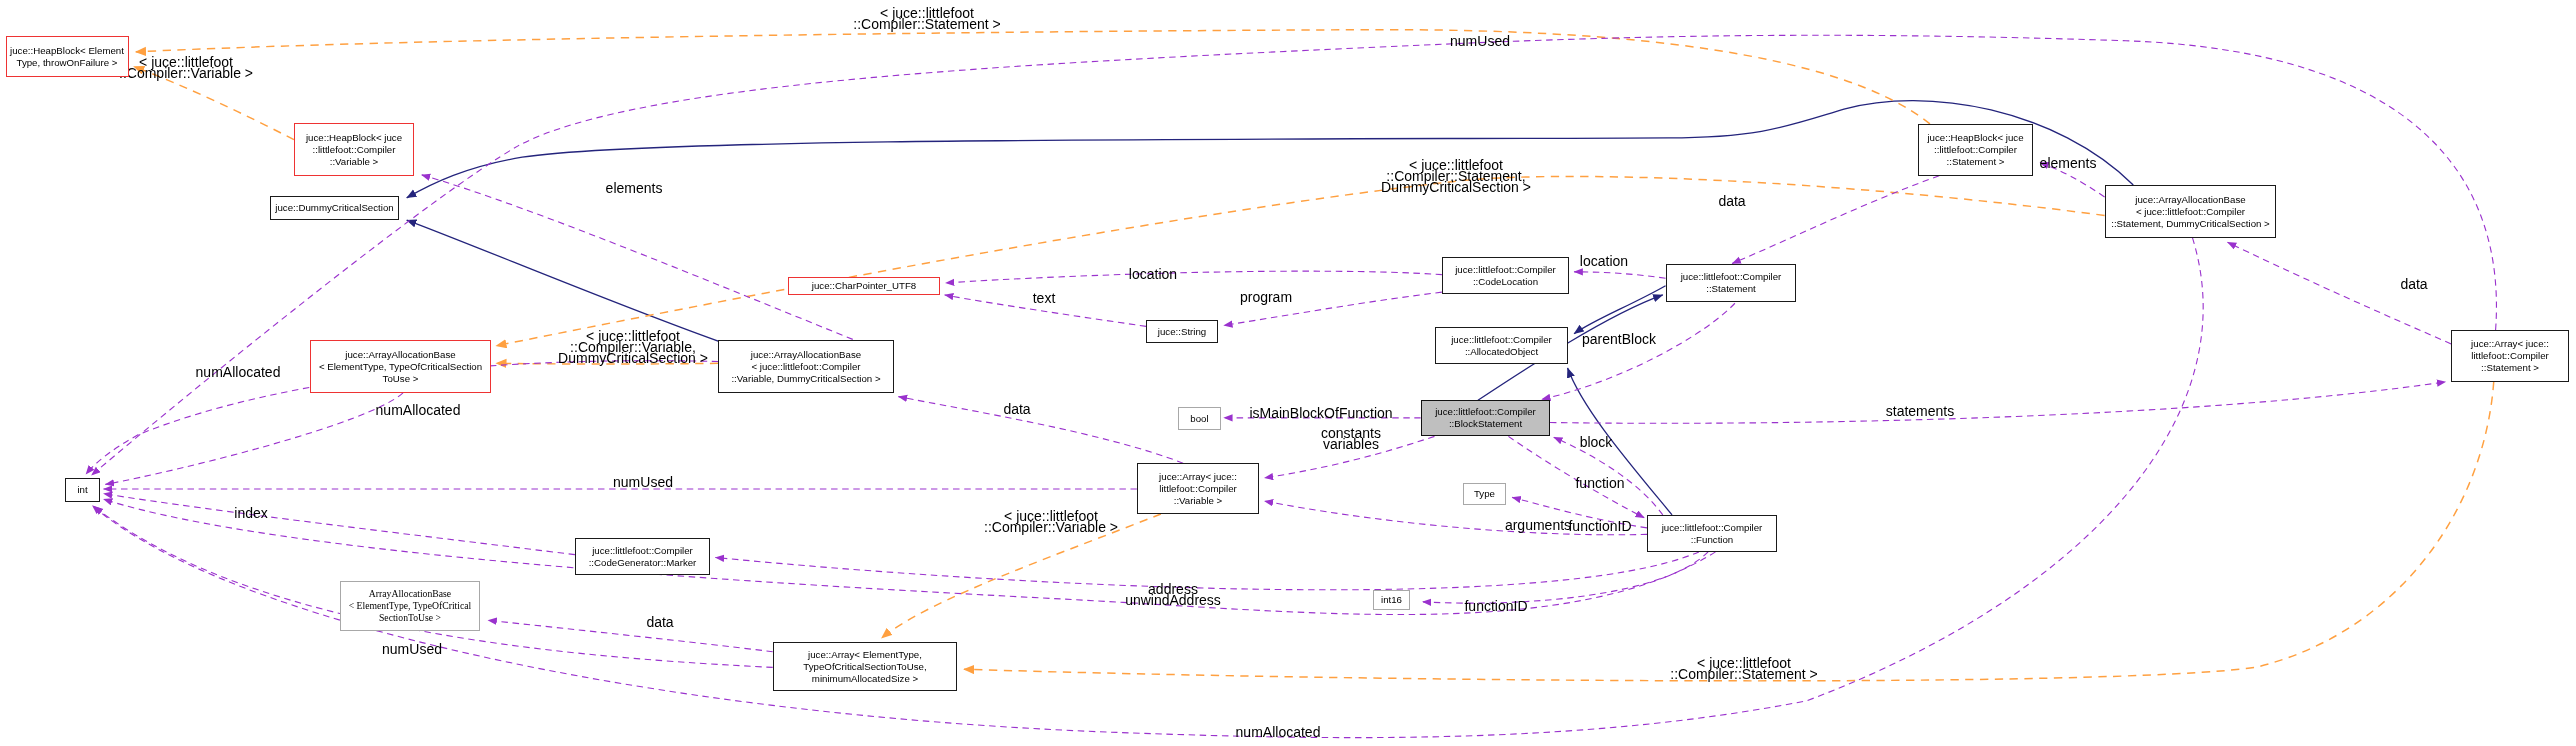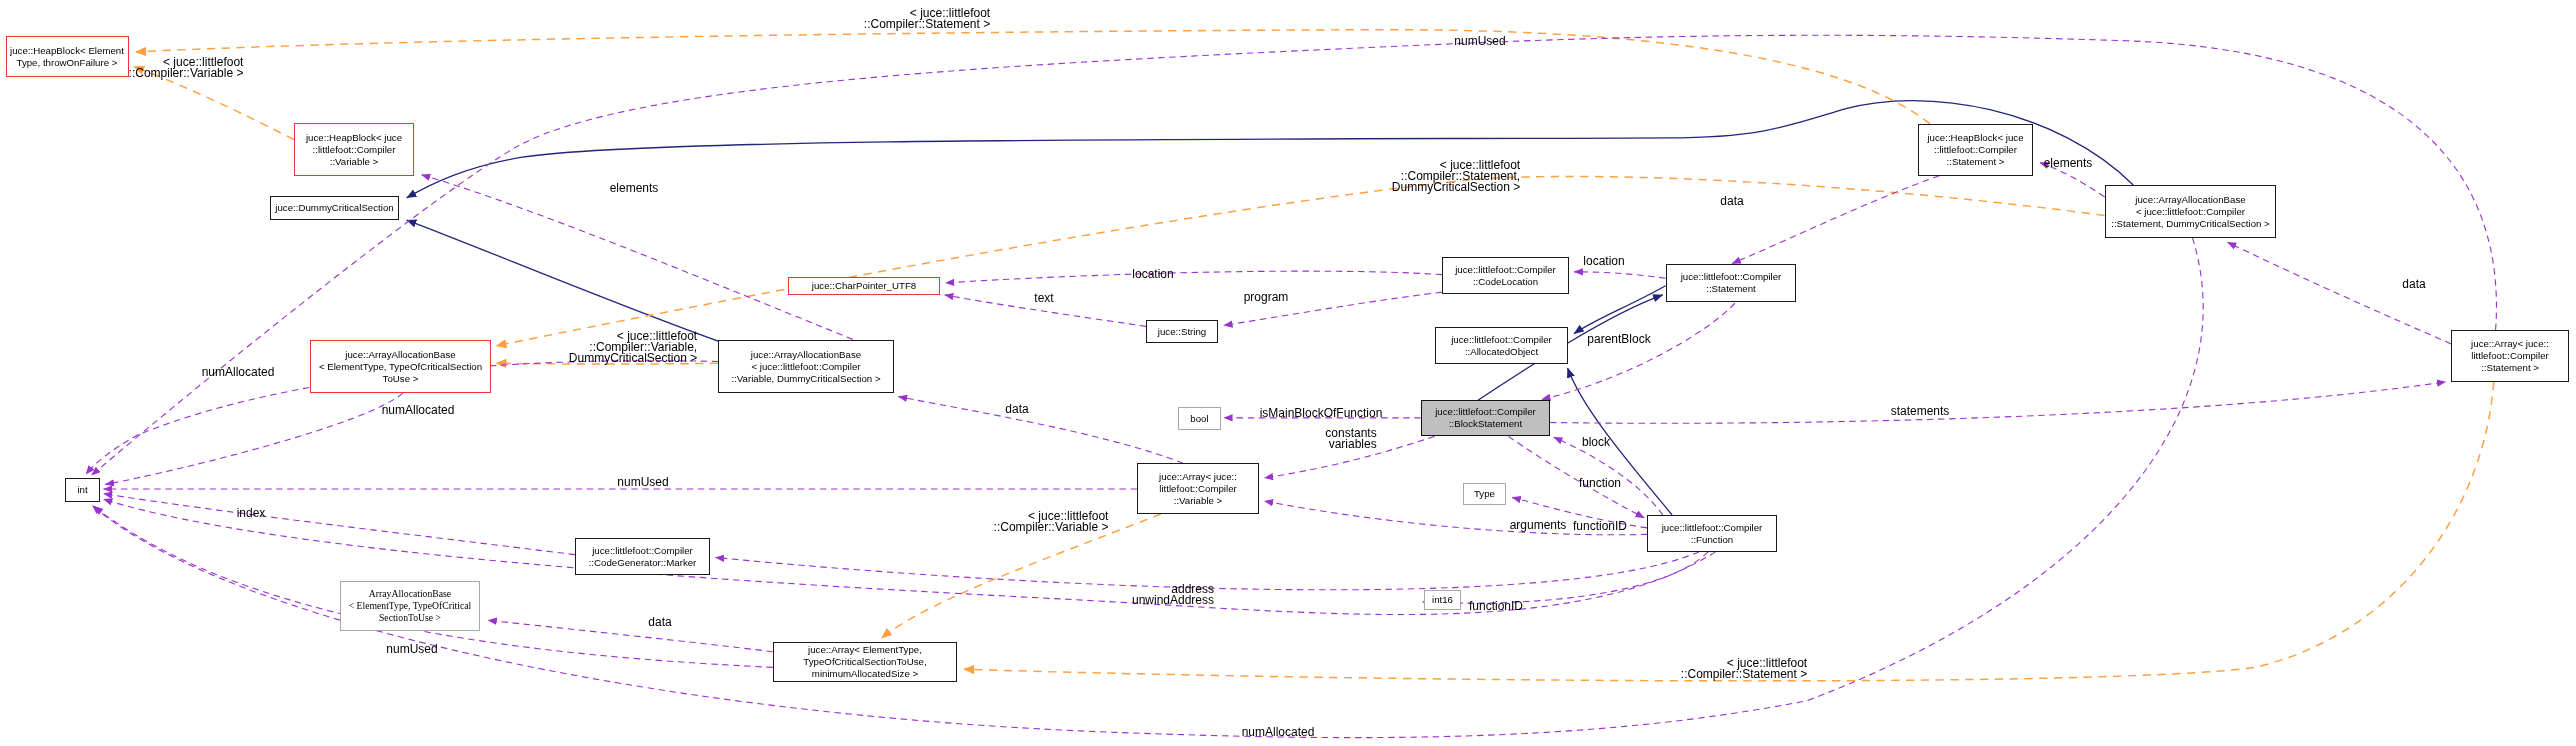--- a/index.html
+++ b/index.html
@@ -9,22 +9,22 @@
   .edge-p{fill:none;stroke:#9a32cd;stroke-width:1.2;stroke-dasharray:7 5;}
   .edge-o{fill:none;stroke:#ffa040;stroke-width:1.6;stroke-dasharray:9 7;}
   .edge-b{fill:none;stroke:#24247c;stroke-width:1.4;}
   .node{position:absolute;display:flex;align-items:center;justify-content:center;
         text-align:center;white-space:pre-line;font-size:9.7px;line-height:12px;
         color:#000;background:#fff;border:0.9px solid #1a1a1a;box-sizing:border-box;
         padding:0.9px 2.8px;cursor:pointer;}
   .node.red{border:1.5px solid #ee3333;}
   .node.subject{background:#bfbfbf;border:1.5px solid #111;cursor:default;}
   .node.muted{border:0.9px solid #a8a8a8;}
-  .edge-label{position:absolute;transform:translate(-50%,-50%);font-size:12px;
-        line-height:11px;text-align:right;white-space:pre-line;color:#000;pointer-events:none;}
+  .edge-label{position:absolute;transform:translate(-50%,-50%);font-size:14px;
+        line-height:11px;text-align:center;white-space:pre-line;color:#000;pointer-events:none;}
 </style>
 </head>
 <body>
 
 <div class="canvas">
 
   <svg class="edges" width="2576" height="747" viewBox="0 0 2787 808">
     <defs>
       <marker id="ap" markerWidth="11" markerHeight="9" refX="9.5" refY="4" orient="auto" markerUnits="userSpaceOnUse">
         <path d="M0,0 L10,4 L0,8 z" fill="#9a32cd"></path>
@@ -148,28 +148,28 @@
 ::Statement</div>
       <div class="node subject" style="left: 1421px; top: 400px; width: 129px; height: 36px;">juce::littlefoot::Compiler
 ::BlockStatement</div>
       <div class="node muted" style="left: 1178px; top: 407px; width: 43px; height: 23px;">bool</div>
       <div class="node" style="left: 1137px; top: 463px; width: 122px; height: 51px;">juce::Array&lt; juce::
 littlefoot::Compiler
 ::Variable &gt;</div>
       <div class="node muted" style="left: 1463px; top: 483px; width: 43px; height: 22px;">Type</div>
       <div class="node" style="left: 1647px; top: 515px; width: 130px; height: 37px;">juce::littlefoot::Compiler
 ::Function</div>
-      <div class="node muted" style="left: 1424px; top: 590px; width: 37px; height: 20.3px;">int16</div>
+      <div class="node muted" style="left: 1373px; top: 590px; width: 37px; height: 20.3px;">int16</div>
       <div class="node" style="left: 65px; top: 478px; width: 35px; height: 24px;">int</div>
       <div class="node" style="left: 575px; top: 538px; width: 135px; height: 37px;">juce::littlefoot::Compiler
 ::CodeGenerator::Marker</div>
       <div class="node muted" style="left: 340px; top: 581px; width: 140px; height: 50px; font-family: Liberation Serif, serif;">ArrayAllocationBase
 &lt; ElementType, TypeOfCritical
 SectionToUse &gt;</div>
-      <div class="node" style="left: 773px; top: 642px; width: 184px; height: 40px;">juce::Array&lt; ElementType,
+      <div class="node" style="left: 773px; top: 642px; width: 184px; height: 49px;">juce::Array&lt; ElementType,
 TypeOfCriticalSectionToUse,
 minimumAllocatedSize &gt;</div>
       <div class="node" style="left: 1918px; top: 124px; width: 115px; height: 52px;">juce::HeapBlock&lt; juce
 ::littlefoot::Compiler
 ::Statement &gt;</div>
       <div class="node" style="left: 2105px; top: 185px; width: 171px; height: 53px;">juce::ArrayAllocationBase
 &lt; juce::littlefoot::Compiler
 ::Statement, DummyCriticalSection &gt;</div>
       <div class="node" style="left: 2451px; top: 330px; width: 118px; height: 52px;">juce::Array&lt; juce::
 littlefoot::Compiler

